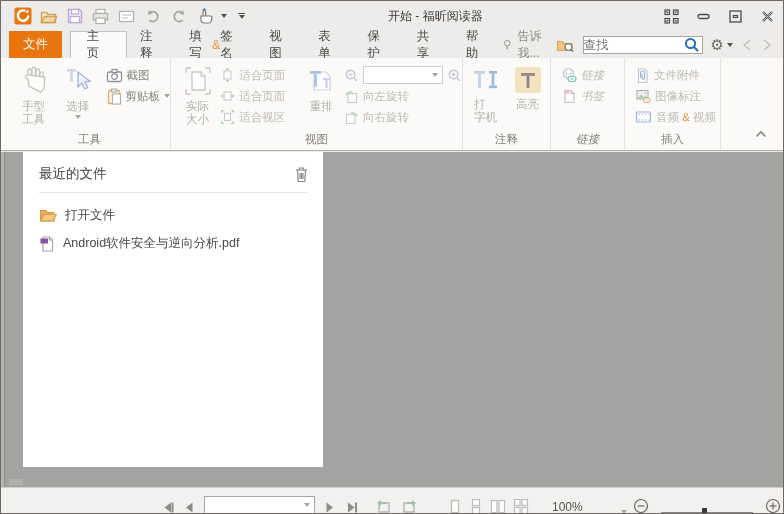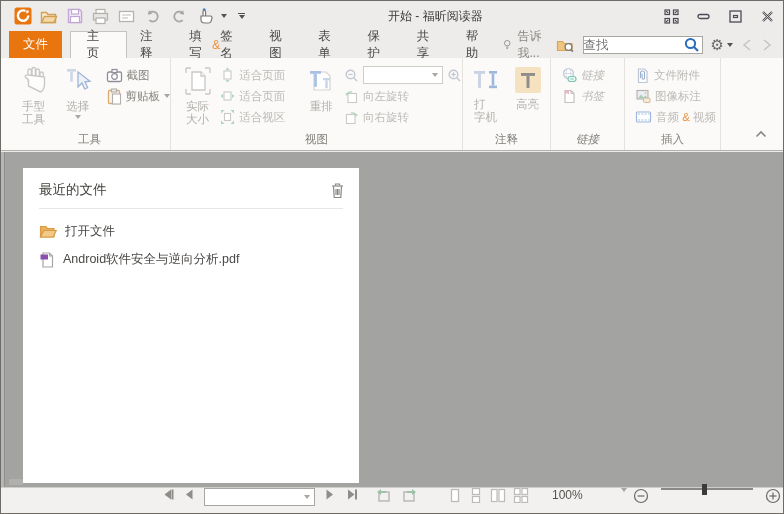--- a/index.html
+++ b/index.html
@@ -42,30 +42,30 @@
   .rcombo { width:84px; height:18px; border:1px solid #cfcdc9; background:#fff; display:flex; align-items:center; justify-content:flex-end; padding-right:4px; }
   .rcombo input { width:60px; border:none; outline:none; background:transparent; }
   .caret-dis { border-top-color:#a8a6a2; }
   .collapse-ribbon { position:absolute; right:16px; bottom:8px; }
   .amp { color:#e9933e; }
 
   
   .content { position:absolute; left:0; top:151px; width:100%; height:336px; background:#a3a3a1; }
   .nav-edge { position:absolute; left:0; top:0; width:4px; height:100%; background:#b6b6b4; border-right:1px solid #8f8f8d; }
   .nav-handle { position:absolute; left:8px; bottom:3px; width:14px; height:6px; background:#b0b0ae; }
-  .panel { position:absolute; left:22px; top:16px; width:336px; height:315px; background:#ffffff; }
+  .panel { position:absolute; left:22px; top:0; width:300px; height:315px; background:#ffffff; }
   .panel-head { display:flex; align-items:center; padding:13px 14px 9px 16px; }
   .panel-title { font-size:13.5px; color:#44423e; flex:1; }
   .panel-divider { height:1px; background:#e8e6e3; margin:0 16px; }
   .panel-item { display:flex; align-items:center; gap:8px; height:28px; padding-left:16px; font-size:12.5px; color:#4a4846; cursor:default; }
   .panel-items { padding-top:8px; }
 
   
   .statusbar { position:absolute; left:0; bottom:0; width:100%; height:26px; background:#f2f1ef; border-top:1px solid #cfccc9; }
-  .sb { position:absolute; top:0; height:26px; display:flex; align-items:flex-start; }
+  .sb { position:absolute; top:0; height:26px; display:flex; align-items:flex-end; }
   .page-combo { width:111px; height:18px; background:#fff; border:1px solid #a8a6a2; display:flex; align-items:center; justify-content:flex-end; padding-right:4px; }
   .page-combo input { width:80px; border:none; outline:none; background:transparent; }
   .zoom-text { font-size:12px; color:#55534f; }
   .slider-track { position:relative; width:92px; height:2px; background:#8a8884; }
   .slider-handle { position:absolute; top:-4.5px; left:41px; width:5px; height:11px; background:#3c3b39; }
   .sbico { display:flex; align-items:center; justify-content:center; }
 </style>
 </head>
 <body>
 

